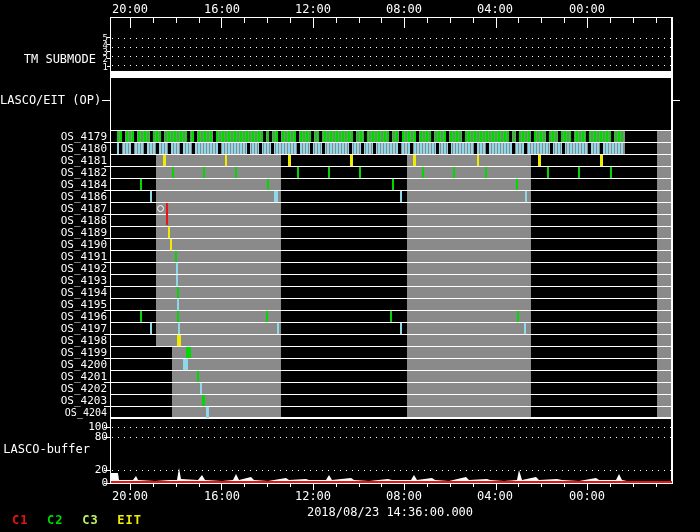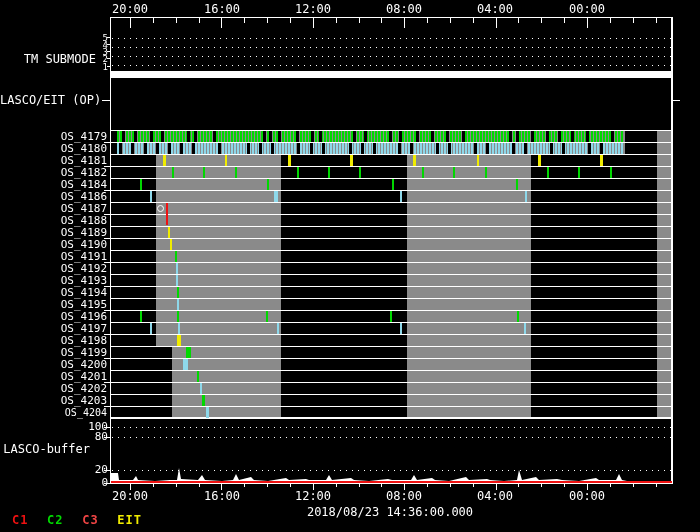--- a/index.html
+++ b/index.html
@@ -21,21 +21,21 @@
 
   <div class="lbl" style="left:0px;top:93px;width:99px;text-align:right;font-size:12px;">LASCO/EIT (OP)</div>
 
   <div class="lbl" style="left:0px;top:442px;width:90px;text-align:right;font-size:12px;">LASCO-buffer</div>
 
   <div class="lbl" style="left:304px;top:505px;width:172px;text-align:center;font-size:12px;">2018/08/23 14:36:00.000</div>
 
   <div class="abs" style="left:12px;top:509px;">
     <span class="legend-item" style="color: rgb(238, 17, 17);">C1</span>
     <span class="legend-item" style="color: rgb(0, 216, 0);">C2</span>
-    <span class="legend-item" style="color: #ef4444;">C3</span>
+    <span class="legend-item" style="color: #bef264;">C3</span>
     <span class="legend-item" style="color: rgb(240, 236, 0);">EIT</span>
   </div>
 
   <div id="plot" class="abs" style="left:0;top:0;width:628px;height:532px;">
       <div style="position: absolute; left: 110px; top: 18px; width: 1px; height: 465px; background: rgb(255, 255, 255);"></div>
       <div style="position: absolute; left: 671px; top: 18px; width: 2px; height: 465px; background: rgb(255, 255, 255);"></div>
       <div style="position: absolute; left: 110px; top: 17px; width: 563px; height: 1px; background: rgb(255, 255, 255);"></div>
       <div style="position: absolute; left: 130px; top: 18px; width: 1px; height: 10px; background: rgb(255, 255, 255);"></div>
       <div style="position: absolute; left: 130px; top: 483px; width: 1px; height: 7px; background: rgb(255, 255, 255);"></div>
       <div style="position: absolute; left: 153px; top: 18px; width: 1px; height: 5px; background: rgb(255, 255, 255);"></div>

